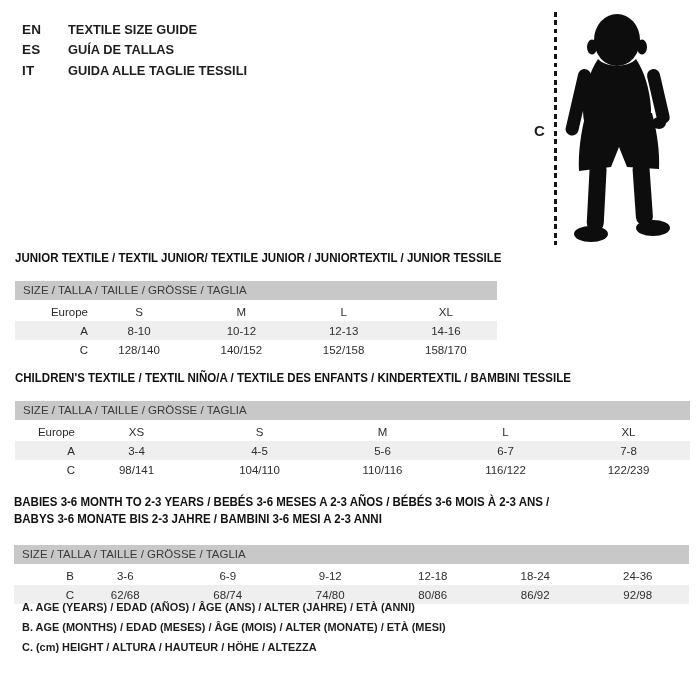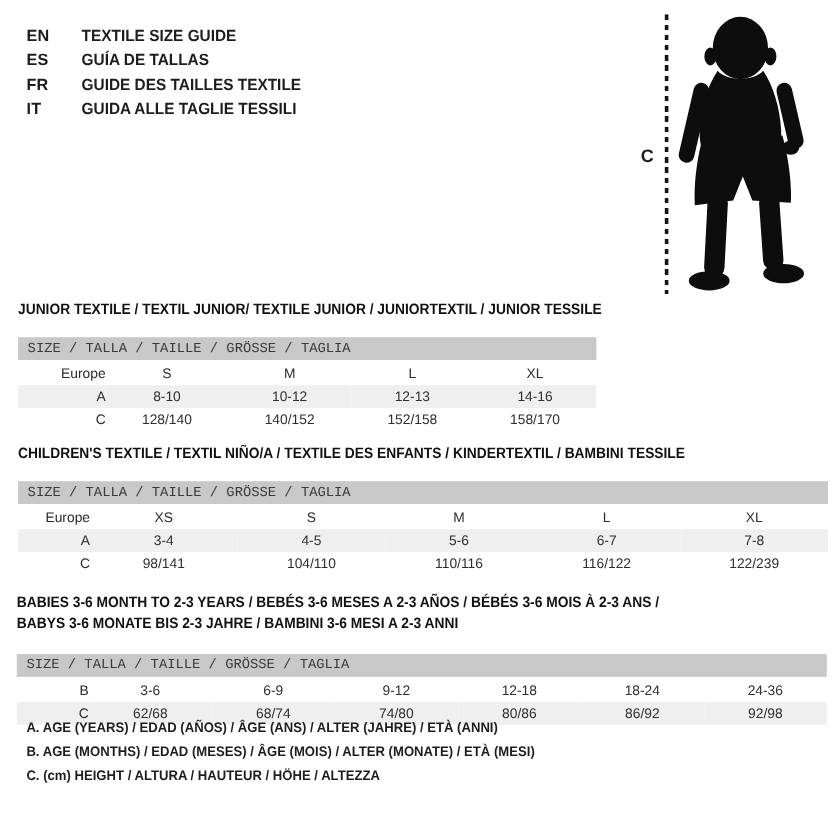--- a/index.html
+++ b/index.html
@@ -15,21 +15,21 @@
   
   .measure-line{
     position:absolute;left:554px;top:12px;width:3px;height:233px;
     background:repeating-linear-gradient(to bottom,#151515 0 4.5px,transparent 4.5px 8.5px);
   }
   .measure-label{position:absolute;left:534px;top:122px;font-size:15px;font-weight:700;}
   .silhouette{position:absolute;left:565px;top:13px;width:108px;height:232px;}
   
   .tblock{position:absolute;}
   .tbl-title{font-size:12.5px;line-height:15px;font-weight:700;color:#111;white-space:nowrap;transform:scaleX(.92);transform-origin:0 50%;}
-  .size-bar{background:#c8c8c8;height:19px;line-height:19px;padding-left:8px;font-size:11.5px;color:#3a3a3a;margin-top:15px;white-space:nowrap;font-family:Liberation Mono, monospace;}
+  .size-bar{background:#c8c8c8;height:19px;line-height:19px;padding-left:8px;font-size:11.5px;color:#3a3a3a;margin-top:15px;white-space:nowrap;}
   .size-bar.gap17{margin-top:17px;}
   table.sizes{border-collapse:collapse;width:100%;table-layout:fixed;font-size:11.5px;color:#2e2e2e;margin-top:2px;}
   table.sizes td{height:19px;text-align:center;padding:0;white-space:nowrap;}
   table.sizes td.lab{text-align:right;padding-left:8px;color:#2a2a2a;}
   tr.shade{background:#efefef;}
   
   .legend{position:absolute;left:22px;top:597px;}
   .legend-line{font-size:11.5px;line-height:20px;font-weight:700;white-space:nowrap;transform:scaleX(.95);transform-origin:0 50%;}
 </style>
 </head>
@@ -38,24 +38,20 @@
 <div class="page">
 
   <div class="lang">
     <div class="lang-row">
       <span class="lang-code">EN</span>
       <span class="lang-label">TEXTILE SIZE GUIDE</span>
     </div>
     <div class="lang-row">
       <span class="lang-code">ES</span>
       <span class="lang-label">GUÍA DE TALLAS</span>
-    </div>
-    <div class="lang-row">
-      <span class="lang-code">FR</span>
-      <span class="lang-label">GUIDE DES TAILLES TEXTILE</span>
     </div>
     <div class="lang-row">
       <span class="lang-code">IT</span>
       <span class="lang-label">GUIDA ALLE TAGLIE TESSILI</span>
     </div>
   </div>
 
   <div class="measure-line"></div>
   <div class="measure-label">C</div>
   <svg class="silhouette" viewBox="0 0 108 232" aria-hidden="true">

